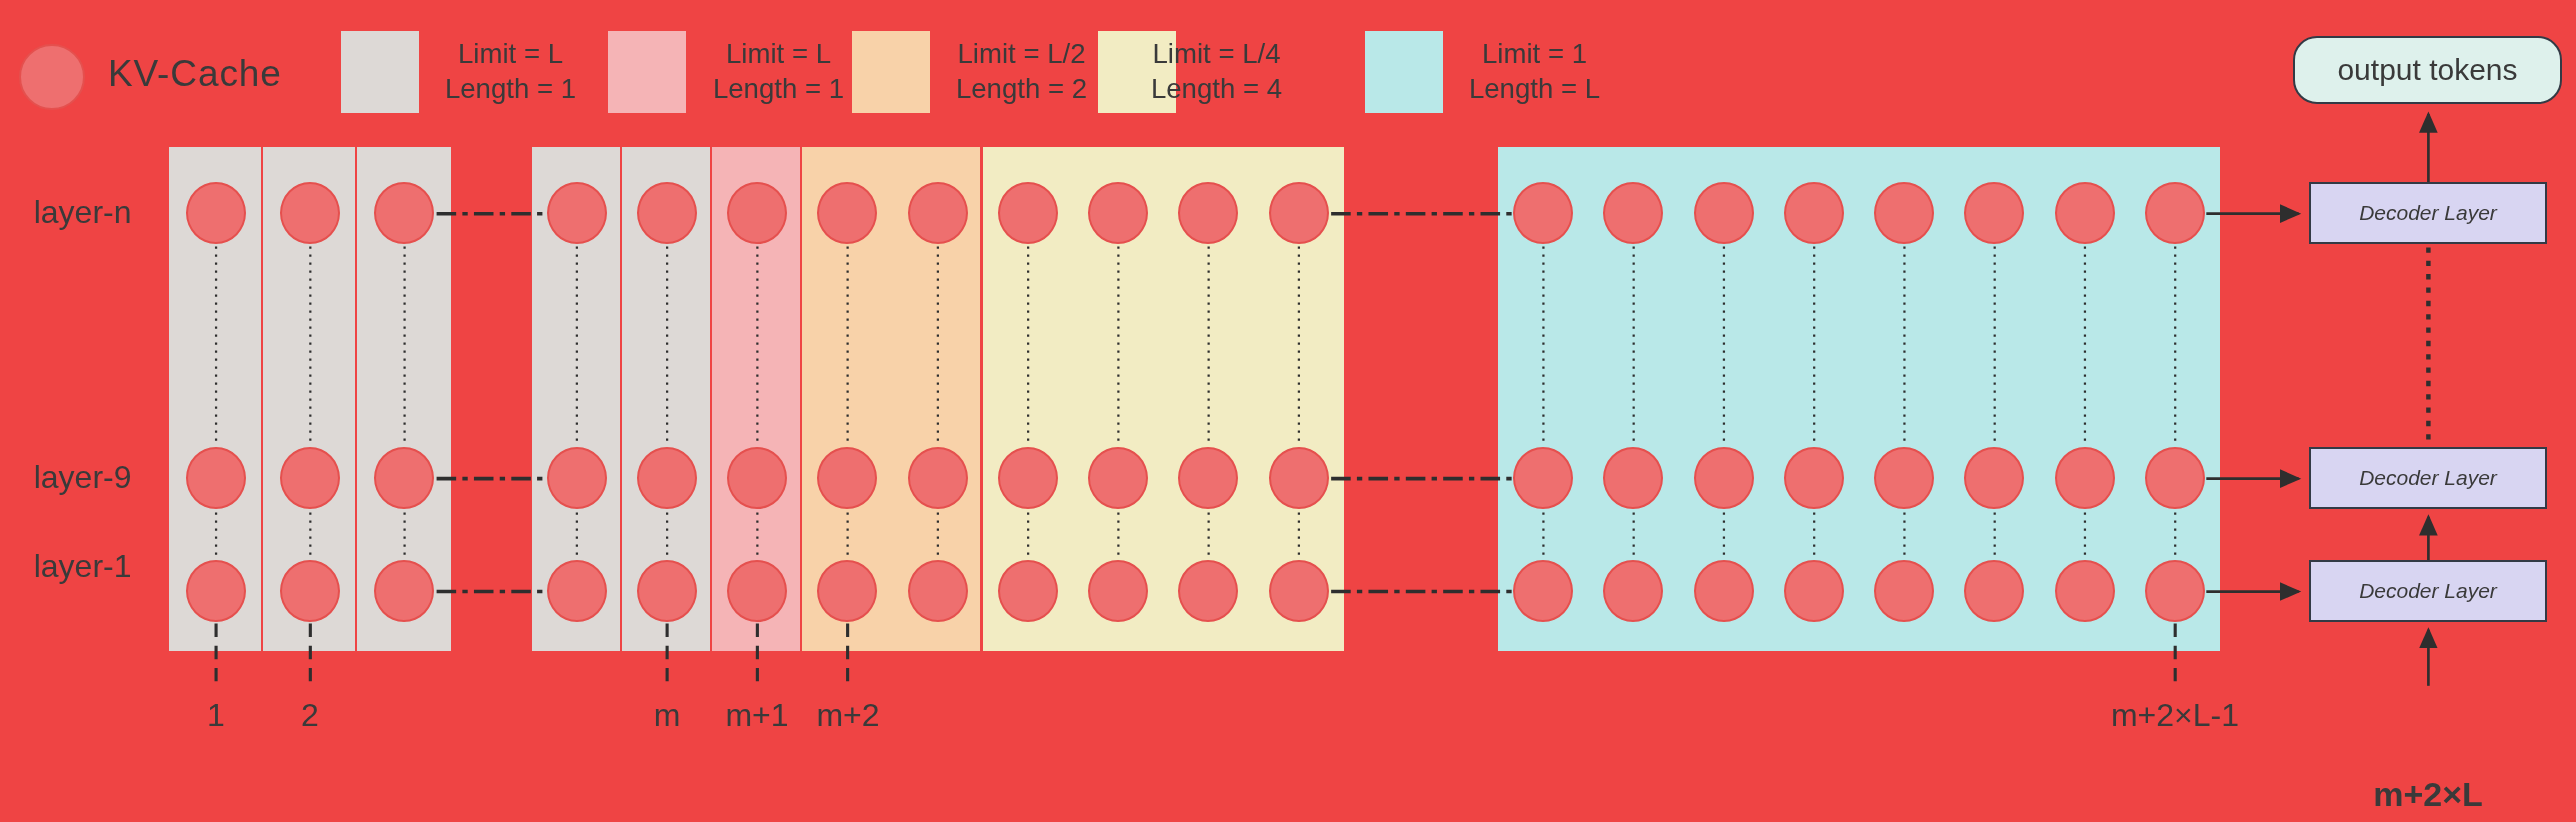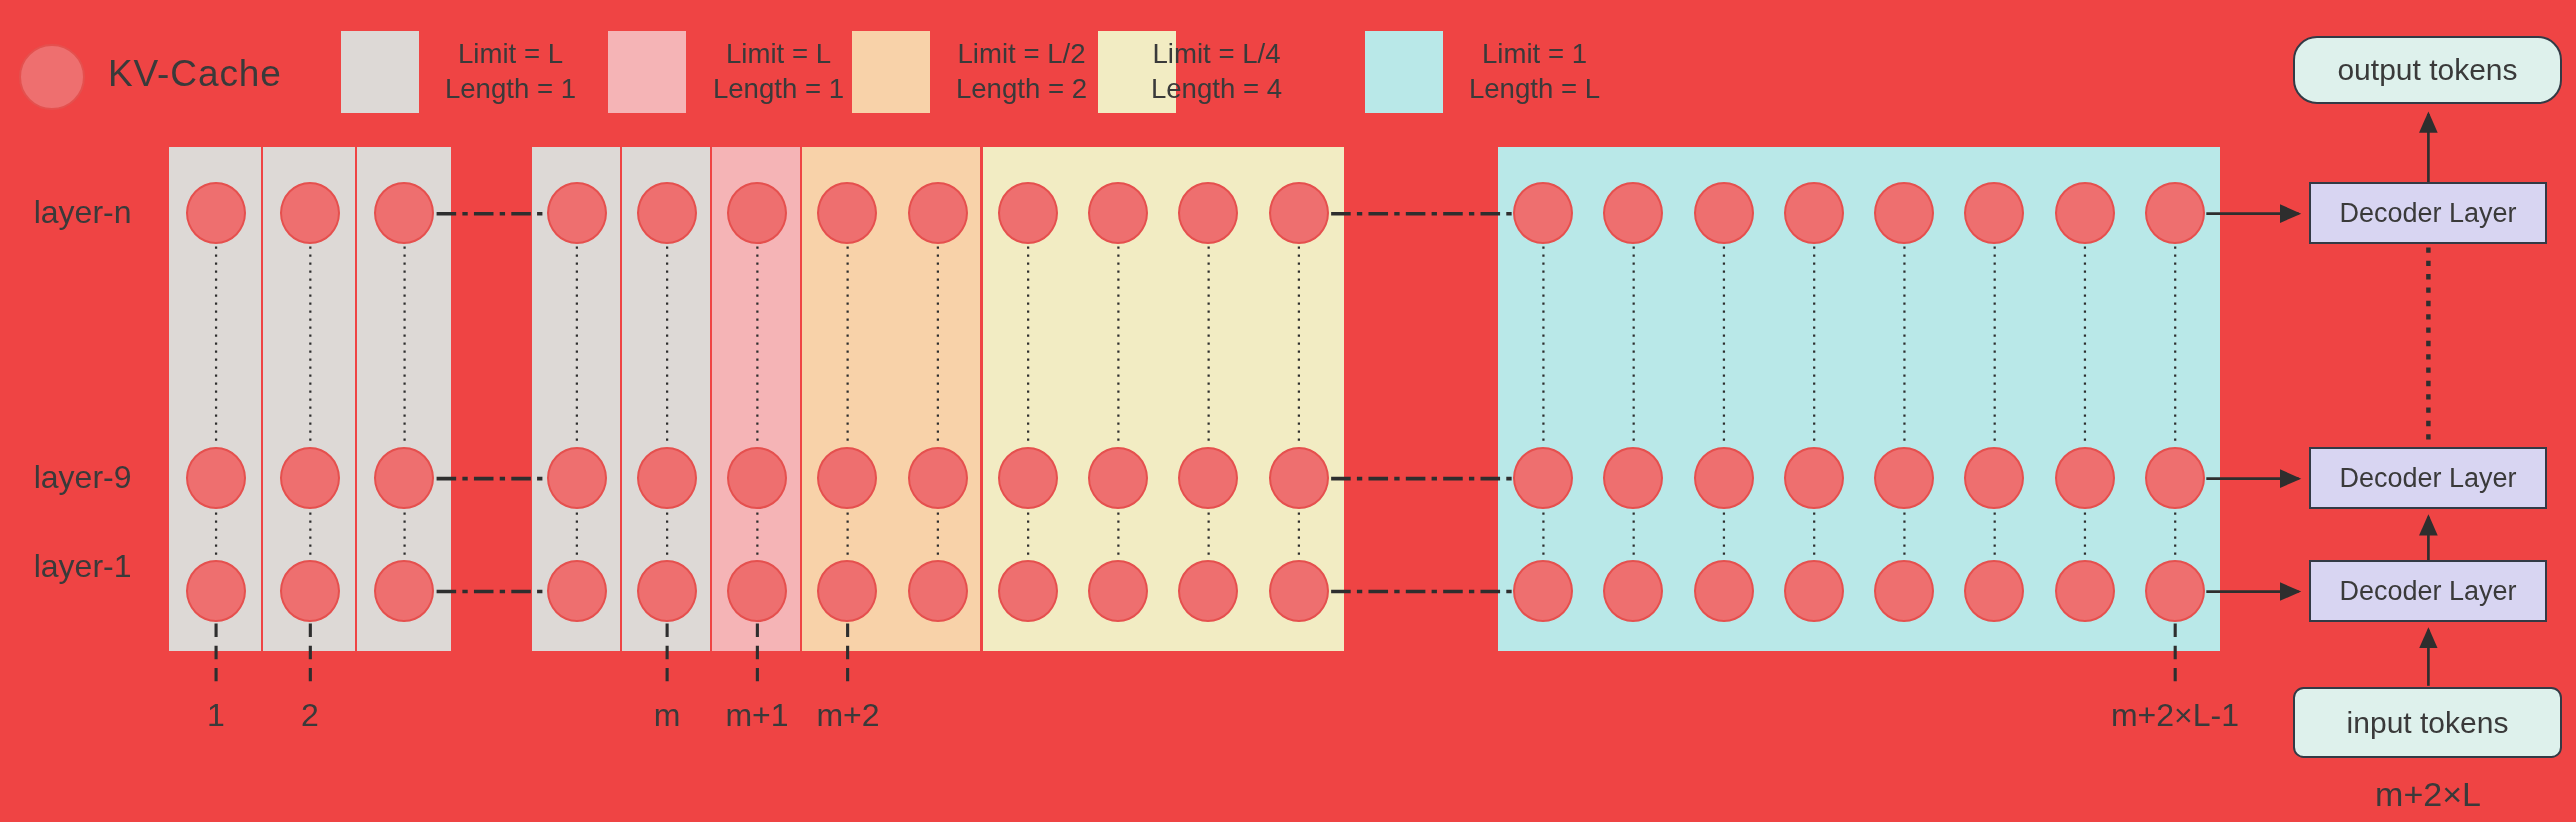--- a/index.html
+++ b/index.html
@@ -16,29 +16,29 @@
   .layer-label{position:absolute;left:11.6px;width:142px;text-align:center;font-size:32px;}
   
   .seg{position:absolute;top:147px;height:504px;}
   
   .kv{position:absolute;width:60px;height:62px;border-radius:50%;box-sizing:border-box;border:2.7px solid;}
   
   .pos-label{position:absolute;top:697px;transform:translateX(-50%);font-size:32px;white-space:nowrap;}
   
   .decoder-box{
     position:absolute;left:2309px;width:238px;height:62px;box-sizing:border-box;
-    border:2.7px solid;display:flex;align-items:center;justify-content:center;font-size:27px;
+    border:2.7px solid;display:flex;align-items:center;justify-content:center;font-size:21px;font-style:italic;
   }
   .token-box{
     position:absolute;left:2293px;width:269px;box-sizing:border-box;border:2.7px solid;border-radius:10.7px;
     display:flex;align-items:center;justify-content:center;font-size:30px;
   }
   .out-box{top:36px;height:68px;border-radius:24px;}
   .in-box{top:687px;height:71px;}
-  .bottom-label{position:absolute;left:2428px;top:775px;transform:translateX(-50%);font-size:34px;white-space:nowrap;}
+  .bottom-label{position:absolute;left:2428px;top:775px;transform:translateX(-50%);font-size:34px;white-space:nowrap;font-weight:bold;}
   svg.overlay{position:absolute;left:0;top:0;pointer-events:none;}
 </style>
 </head>
 <body>
 
 <div class="stage">
 
   <div>
     <div class="kv-circle" style="background: rgb(238, 111, 111); border: 2.7px solid rgb(229, 80, 78);"></div>
     <div class="kv-label">KV-Cache</div>
@@ -225,17 +225,16 @@
       <div class="pos-label" style="left: 667px;">m</div>
       <div class="pos-label" style="left: 757px;">m+1</div>
       <div class="pos-label" style="left: 848px;">m+2</div>
       <div class="pos-label" style="left: 2175px;">m+2×L-1</div>
     </div>
 
   <div class="token-box out-box" style="background: rgb(222, 241, 236); border-color: rgb(51, 58, 69);">output tokens</div>
   <div class="decoder-box" id="dec0" style="background: rgb(216, 213, 242); border-color: rgb(51, 58, 69); top: 182px;">Decoder Layer</div>
   <div class="decoder-box" id="dec1" style="background: rgb(216, 213, 242); border-color: rgb(51, 58, 69); top: 447px;">Decoder Layer</div>
   <div class="decoder-box" id="dec2" style="background: rgb(216, 213, 242); border-color: rgb(51, 58, 69); top: 560px;">Decoder Layer</div>
-  <div class="token-box in-box" style="background: rgb(222, 241, 236); border-color: rgb(51, 58, 69);">input tokens</div>
   <div class="bottom-label">m+2×L</div>
 
 </div>
 
 
 </body></html>

